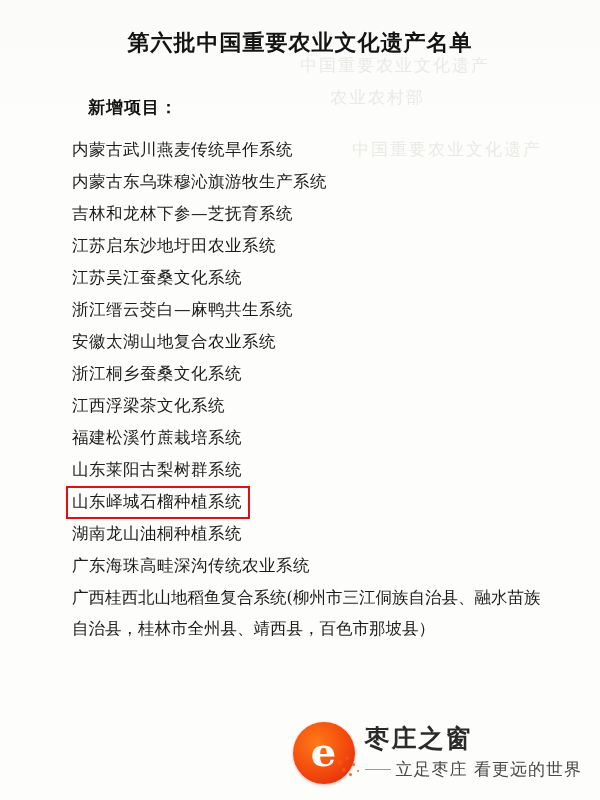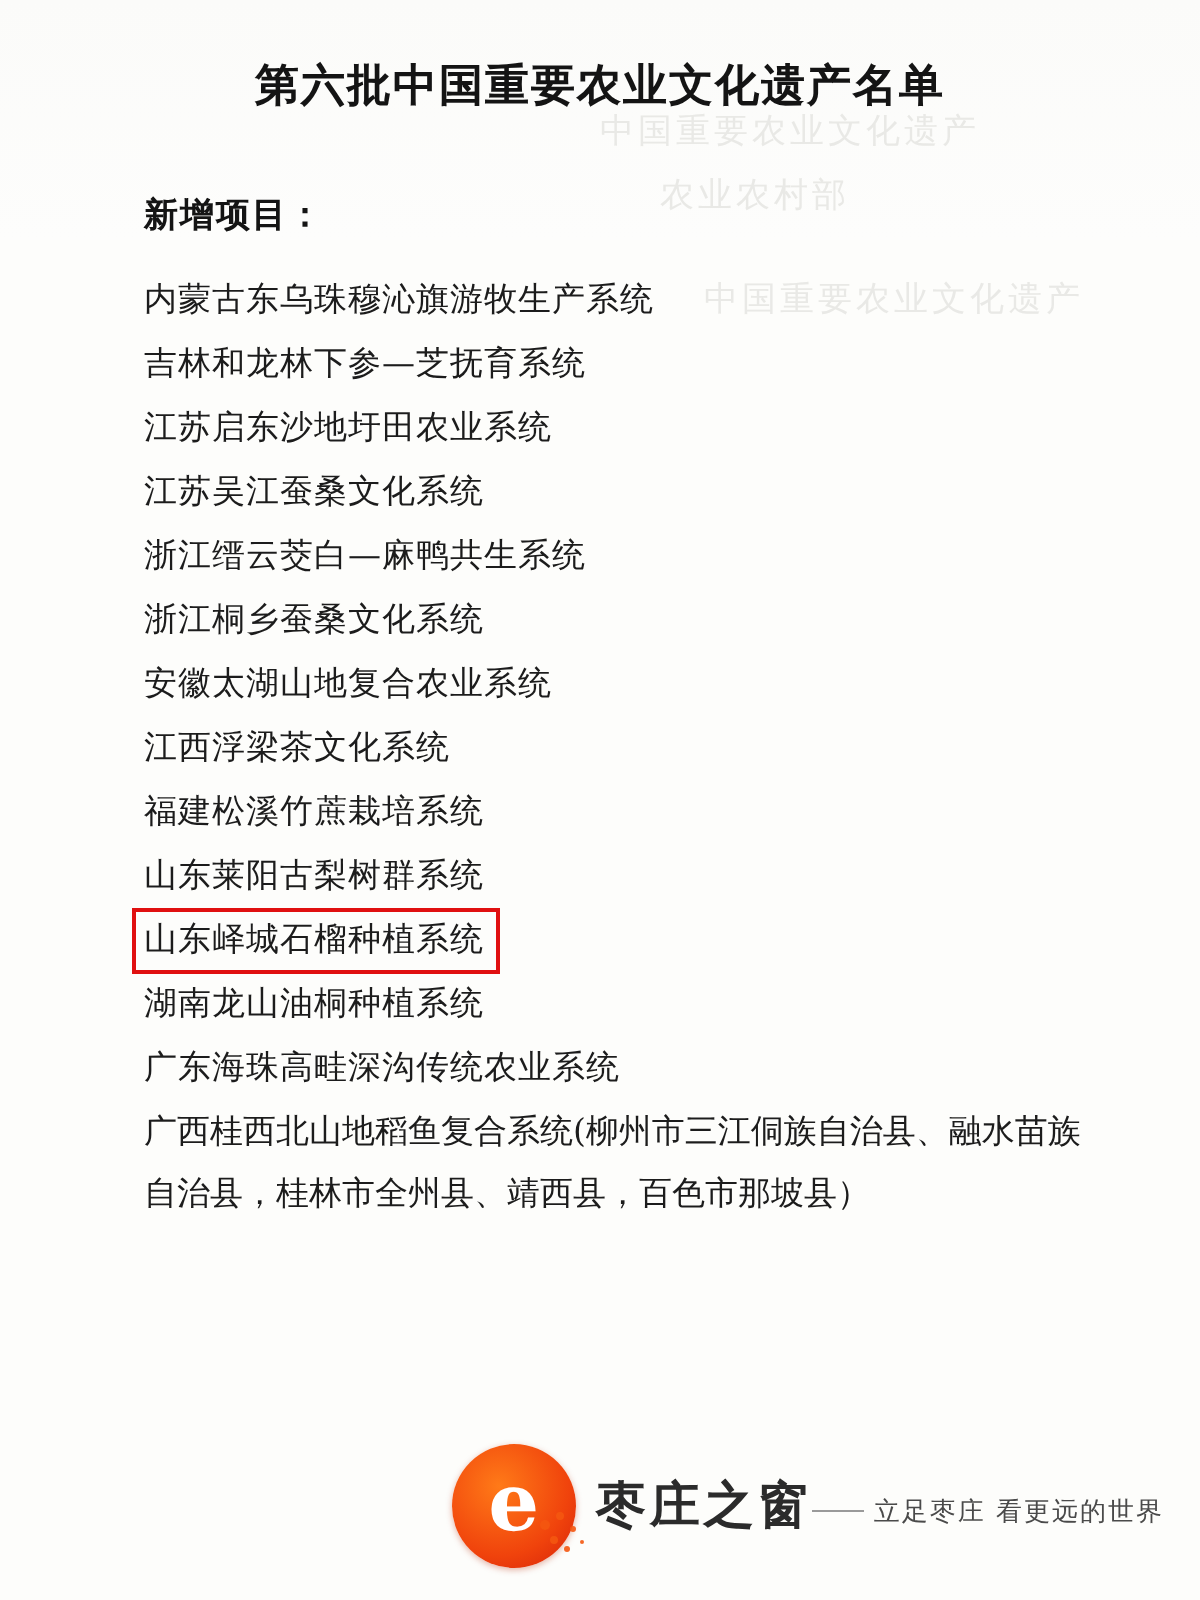--- a/index.html
+++ b/index.html
@@ -46,21 +46,21 @@
     text-align: center;
     font-size: 22px;
     font-weight: bold;
     letter-spacing: 1px;
     color: #141414;
     font-family: "DejaVu Serif", "Liberation Serif", serif;
   }
   .section-label {
     position: absolute;
     top: 96px;
-    left: 72px;
+    left: 88px;
     font-size: 17px;
     font-weight: bold;
     color: #141414;
     letter-spacing: 1px;
     font-family: Liberation Serif, serif;
   }
   .list {
     position: absolute;
     top: 134px;
     left: 72px;
@@ -128,34 +128,34 @@
   }
   .logo-dots i {
     position: absolute;
     display: block;
     background: #f4570f;
     border-radius: 50%;
     opacity: 0.9;
   }
   .logo-text {
     display: flex;
-    flex-direction: row;
+    flex-direction: column;
     justify-content: center;
   }
   .logo-title {
     font-size: 25px;
     font-weight: bold;
     color: #2b2b2b;
     letter-spacing: 2px;
     line-height: 1.1;
     font-family: "DejaVu Serif", "Liberation Serif", serif;
   }
   .logo-sub {
     margin-top: 5px;
-    font-size: 13px;
+    font-size: 17px;
     color: #4a4a4a;
     letter-spacing: 1px;
     display: flex;
     align-items: center;
     gap: 5px;
   }
   .logo-sub .rule {
     display: inline-block;
     width: 26px;
     height: 1px;
@@ -171,27 +171,28 @@
 
   <div class="ghost-text" style="top:54px; left:300px;">中国重要农业文化遗产</div>
   <div class="ghost-text" style="top:86px; left:330px;">农业农村部</div>
   <div class="ghost-text" style="top:138px; left:352px;">中国重要农业文化遗产</div>
 
   <div class="doc-title">第六批中国重要农业文化遗产名单</div>
 
   <div class="section-label">新增项目：</div>
 
   <div class="list">
+    <div class="list-item">内蒙古武川燕麦传统旱作系统</div>
     <div class="list-item">内蒙古东乌珠穆沁旗游牧生产系统</div>
     <div class="list-item">吉林和龙林下参—芝抚育系统</div>
     <div class="list-item">江苏启东沙地圩田农业系统</div>
     <div class="list-item">江苏吴江蚕桑文化系统</div>
     <div class="list-item">浙江缙云茭白—麻鸭共生系统</div>
+    <div class="list-item">安徽太湖山地复合农业系统</div>
     <div class="list-item">浙江桐乡蚕桑文化系统</div>
-    <div class="list-item">安徽太湖山地复合农业系统</div>
     <div class="list-item">江西浮梁茶文化系统</div>
     <div class="list-item">福建松溪竹蔗栽培系统</div>
     <div class="list-item">山东莱阳古梨树群系统</div>
     <div class="highlight-row">
       <span class="list-item highlighted">山东峄城石榴种植系统</span>
     </div>
     <div class="list-item">湖南龙山油桐种植系统</div>
     <div class="list-item">广东海珠高畦深沟传统农业系统</div>
     <div class="list-item wrap">广西桂西北山地稻鱼复合系统(柳州市三江侗族自治县、融水苗族自治县，桂林市全州县、靖西县，百色市那坡县）</div>
   </div>

